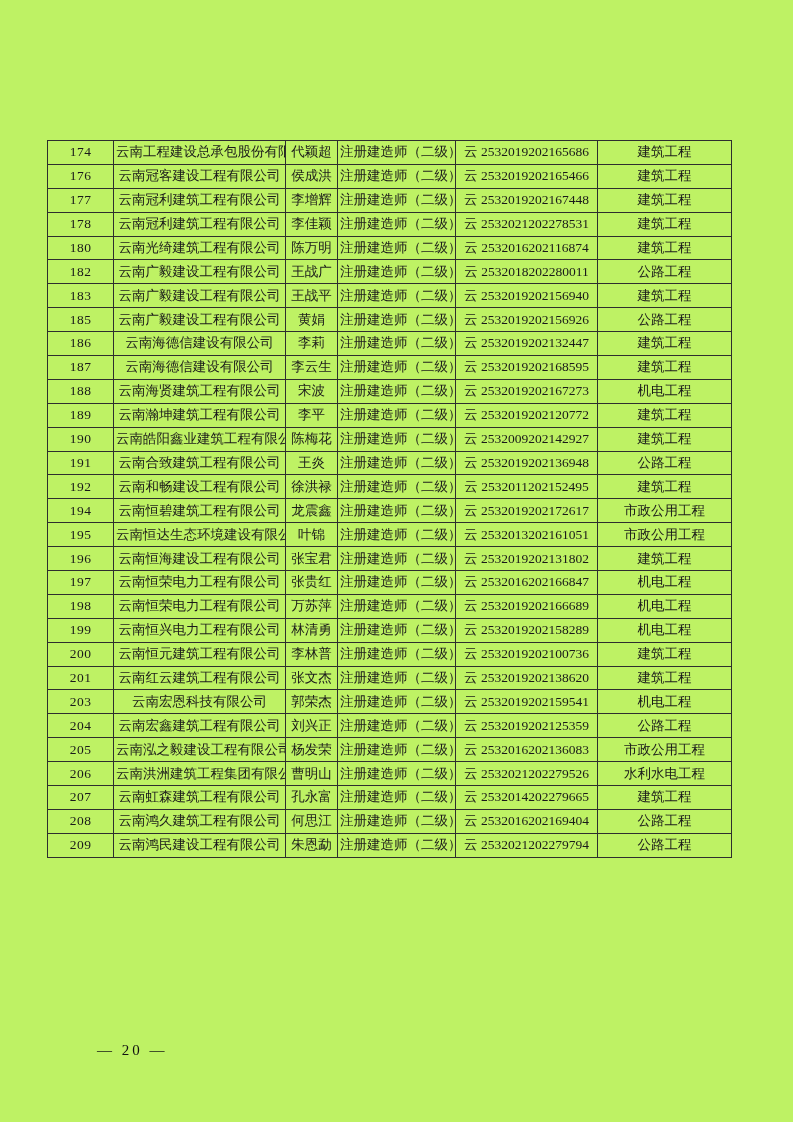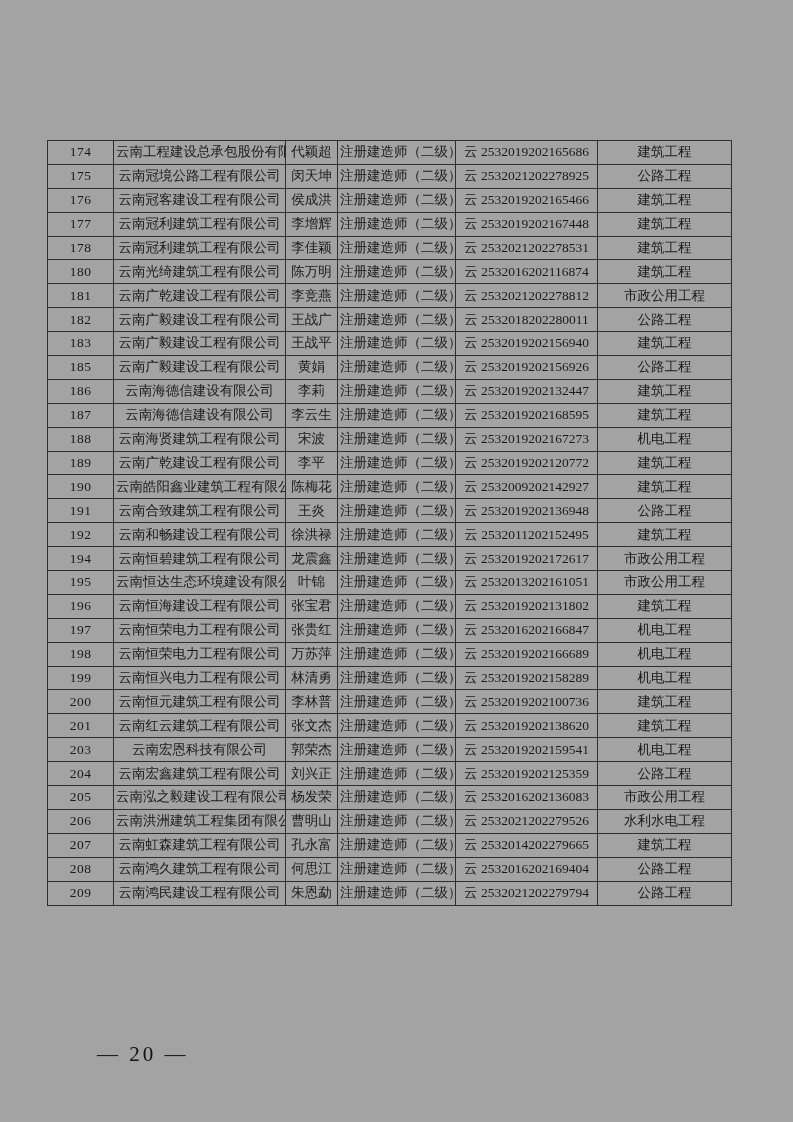--- a/index.html
+++ b/index.html
@@ -9,21 +9,21 @@
     width: 793px;
     height: 1122px;
     position: relative;
     font-family: "Liberation Serif", "DejaVu Serif", serif;
     color: #1c1c1c;
   }
   .page {
     position: absolute;
     left: 0; top: 0;
     width: 793px; height: 1122px;
-    background: #a3a3a3;
+    background: #bef264;
     overflow: hidden;
   }
   .registry-table {
     position: absolute;
     left: 47px;
     top: 140px;
     width: 684px;
     border-collapse: collapse;
     table-layout: fixed;
   }
@@ -41,21 +41,21 @@
   }
   .registry-table td:first-child {
     font-family: "Liberation Serif", "DejaVu Serif", serif;
     font-size: 13.5px;
     letter-spacing: 0.5px;
   }
   .page-number {
     position: absolute;
     left: 97px;
     top: 1042px;
-    font-size: 21px;
+    font-size: 15px;
     letter-spacing: 3px;
     color: #111111;
     font-family: "Liberation Serif", "DejaVu Serif", serif;
   }
 </style>
 </head>
 <body>
 
 <div class="page">
 
@@ -71,28 +71,20 @@
     <tbody>
         <tr>
           <td>174</td>
           <td>云南工程建设总承包股份有限公司</td>
           <td>代颖超</td>
           <td>注册建造师（二级）</td>
           <td>云 2532019202165686</td>
           <td>建筑工程</td>
         </tr>
         <tr>
-          <td>175</td>
-          <td>云南冠境公路工程有限公司</td>
-          <td>闵天坤</td>
-          <td>注册建造师（二级）</td>
-          <td>云 2532021202278925</td>
-          <td>公路工程</td>
-        </tr>
-        <tr>
           <td>176</td>
           <td>云南冠客建设工程有限公司</td>
           <td>侯成洪</td>
           <td>注册建造师（二级）</td>
           <td>云 2532019202165466</td>
           <td>建筑工程</td>
         </tr>
         <tr>
           <td>177</td>
           <td>云南冠利建筑工程有限公司</td>
@@ -111,28 +103,20 @@
         </tr>
         <tr>
           <td>180</td>
           <td>云南光绮建筑工程有限公司</td>
           <td>陈万明</td>
           <td>注册建造师（二级）</td>
           <td>云 2532016202116874</td>
           <td>建筑工程</td>
         </tr>
         <tr>
-          <td>181</td>
-          <td>云南广乾建设工程有限公司</td>
-          <td>李竞燕</td>
-          <td>注册建造师（二级）</td>
-          <td>云 2532021202278812</td>
-          <td>市政公用工程</td>
-        </tr>
-        <tr>
           <td>182</td>
           <td>云南广毅建设工程有限公司</td>
           <td>王战广</td>
           <td>注册建造师（二级）</td>
           <td>云 2532018202280011</td>
           <td>公路工程</td>
         </tr>
         <tr>
           <td>183</td>
           <td>云南广毅建设工程有限公司</td>
@@ -168,21 +152,21 @@
         <tr>
           <td>188</td>
           <td>云南海贤建筑工程有限公司</td>
           <td>宋波</td>
           <td>注册建造师（二级）</td>
           <td>云 2532019202167273</td>
           <td>机电工程</td>
         </tr>
         <tr>
           <td>189</td>
-          <td>云南广乾建设工程有限公司</td>
+          <td>云南瀚坤建筑工程有限公司</td>
           <td>李平</td>
           <td>注册建造师（二级）</td>
           <td>云 2532019202120772</td>
           <td>建筑工程</td>
         </tr>
         <tr>
           <td>190</td>
           <td>云南皓阳鑫业建筑工程有限公司</td>
           <td>陈梅花</td>
           <td>注册建造师（二级）</td>

